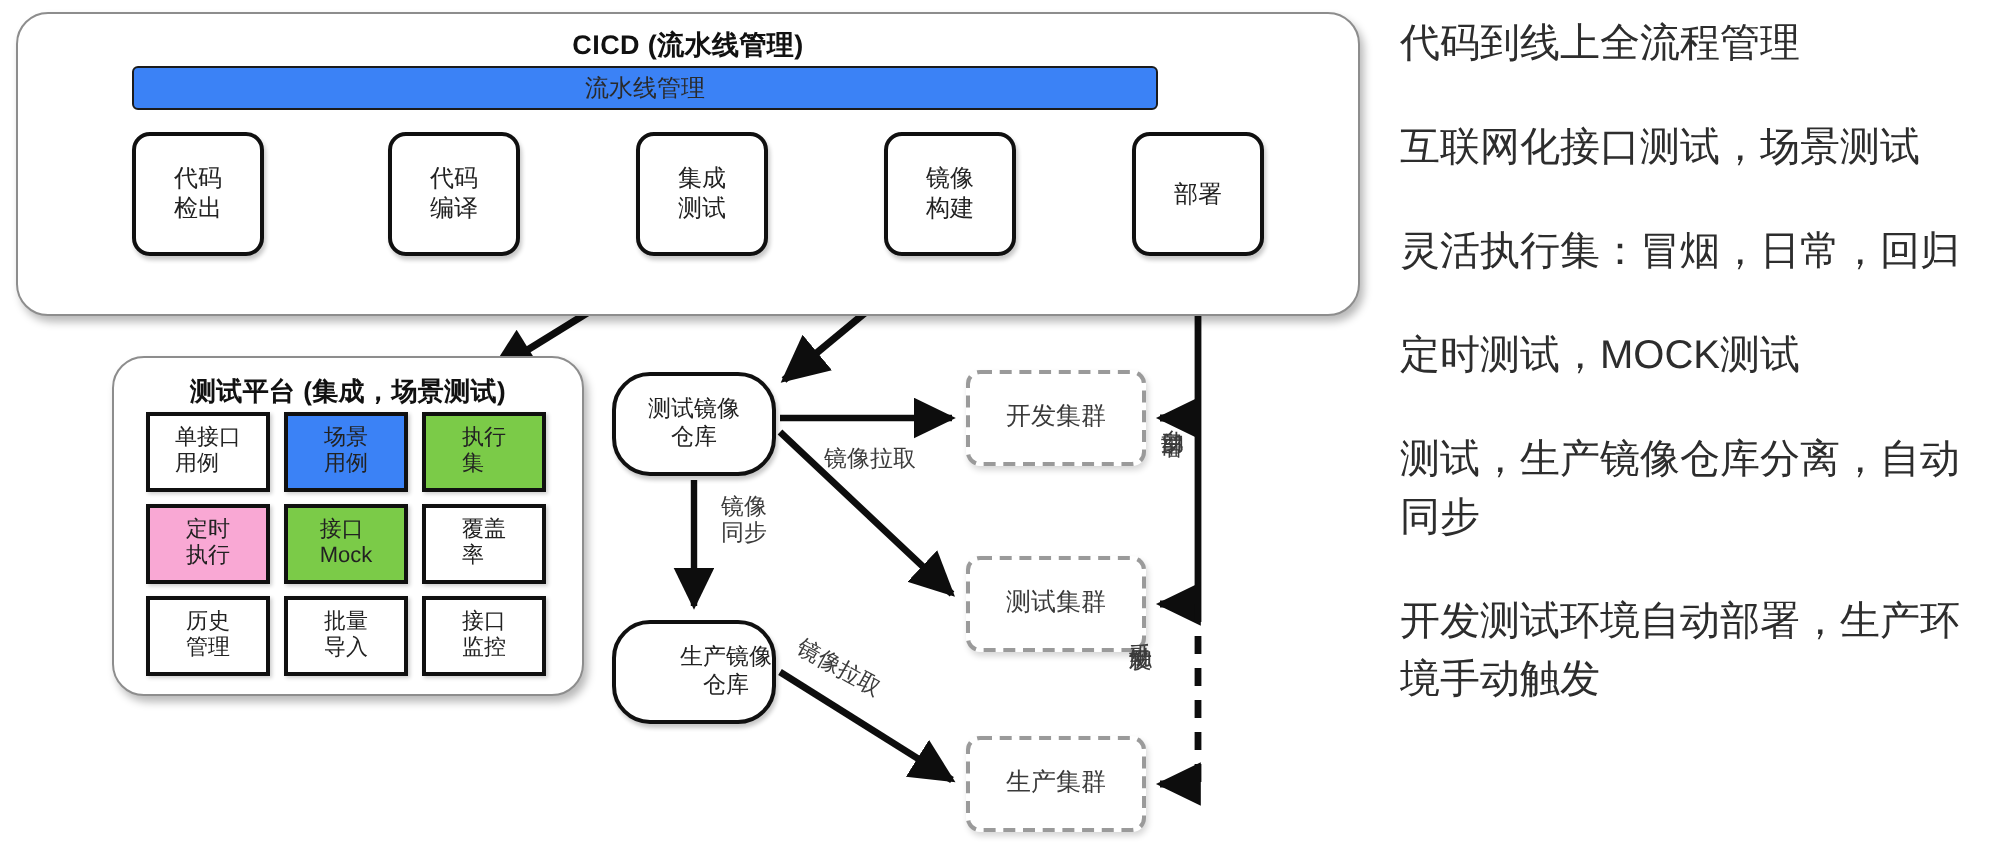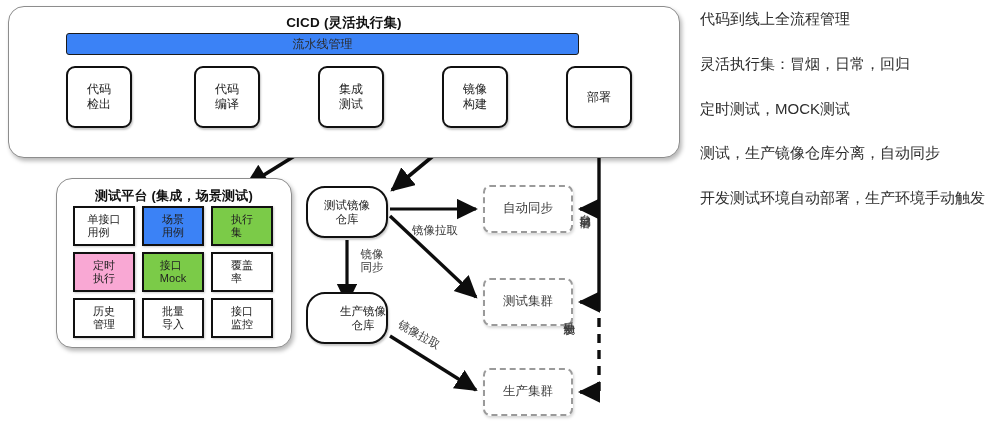--- a/index.html
+++ b/index.html
@@ -64,21 +64,21 @@
   .node.stage{width:66px;height:62px;top:66px;}
   #n-checkout{left:66px;}
   #n-build{left:194px;}
   #n-inttest{left:318px;}
   #n-image{left:442px;}
   #n-deploy{left:566px;}
 
   
   .node.repo{width:82px;height:52px;font-size:11.5px;border-radius:19px;}
   #n-testrepo{left:306px;top:186px;}
-  #n-prodrepo{left:306px;top:292px;padding-left:32px;}
+  #n-prodrepo{left:306px;top:310px;padding-left:32px;}
 
   
   .node.cluster{
     width:90px;height:48px;
     border:2.4px dashed #9a9a9a;
     border-radius:7px;
     background:#fff;
     font-size:12.5px;
     color:#3a3a3a;
     box-shadow:1px 2px 3px rgba(0,0,0,.16);
@@ -128,21 +128,21 @@
   #lab-pull1{left:412px;top:224px;}
   #lab-pull2{left:402px;top:318px;transform:rotate(29deg);transform-origin:left top;}
   #lab-auto{left:578px;top:205px;}
   #lab-manual{left:562px;top:312px;}
 
   
   #notes{
     position:absolute;left:700px;top:8px;width:292px;
   }
   .note{
-    font-size:15px;
+    font-size:20px;
     line-height:1.45;
     color:#2d2d2d;
     margin-bottom:23px;
   }
 </style>
 </head>
 <body>
 
 <div id="stage">
 
@@ -175,21 +175,21 @@
     <line x1="390" y1="209" x2="476" y2="209" stroke="#0d0d0d" stroke-width="3.2" marker-end="url(#ah)"></line>
 
     <line x1="390" y1="216" x2="476" y2="297" stroke="#0d0d0d" stroke-width="3.4" marker-end="url(#ah)"></line>
 
     <line x1="347" y1="240" x2="347" y2="303" stroke="#0d0d0d" stroke-width="3.2" marker-end="url(#ah)"></line>
 
     <line x1="390" y1="336" x2="476" y2="390" stroke="#0d0d0d" stroke-width="3.4" marker-end="url(#ah)"></line>
   </svg>
 
   <div class="panel" id="cicd-panel">
-    <div class="panel-title">CICD (灵活执行集)</div>
+    <div class="panel-title">CICD (流水线管理)</div>
   </div>
 
   <div id="pipeline-bar">
     <span>流水线管理</span>
   </div>
 
   <div class="node stage" id="n-checkout">
     <span>代码<br>检出</span>
   </div>
   <div class="node stage" id="n-build">
@@ -239,36 +239,37 @@
   </div>
 
   <div class="node repo" id="n-testrepo">
     <span>测试镜像<br>仓库</span>
   </div>
   <div class="node repo" id="n-prodrepo">
     <span>生产镜像<br>仓库</span>
   </div>
 
   <div class="node cluster" id="n-devcluster">
-    <span>自动同步</span>
+    <span>开发集群</span>
   </div>
   <div class="node cluster" id="n-testcluster">
     <span>测试集群</span>
   </div>
   <div class="node cluster" id="n-prodcluster">
     <span>生产集群</span>
   </div>
 
   <div class="elabel" id="lab-sync">镜像<br>同步</div>
   <div class="elabel" id="lab-pull1">镜像拉取</div>
   <div class="elabel" id="lab-pull2">镜像拉取</div>
   <div class="elabel vert" id="lab-auto">自动部署</div>
   <div class="elabel vert" id="lab-manual">手动触发</div>
 
   <div id="notes">
       <div class="note">代码到线上全流程管理</div>
+      <div class="note">互联网化接口测试，场景测试</div>
       <div class="note">灵活执行集：冒烟，日常，回归</div>
       <div class="note">定时测试，MOCK测试</div>
       <div class="note">测试，生产镜像仓库分离，自动同步</div>
       <div class="note">开发测试环境自动部署，生产环境手动触发</div>
     </div>
 
 </div>
 
 </body></html>

